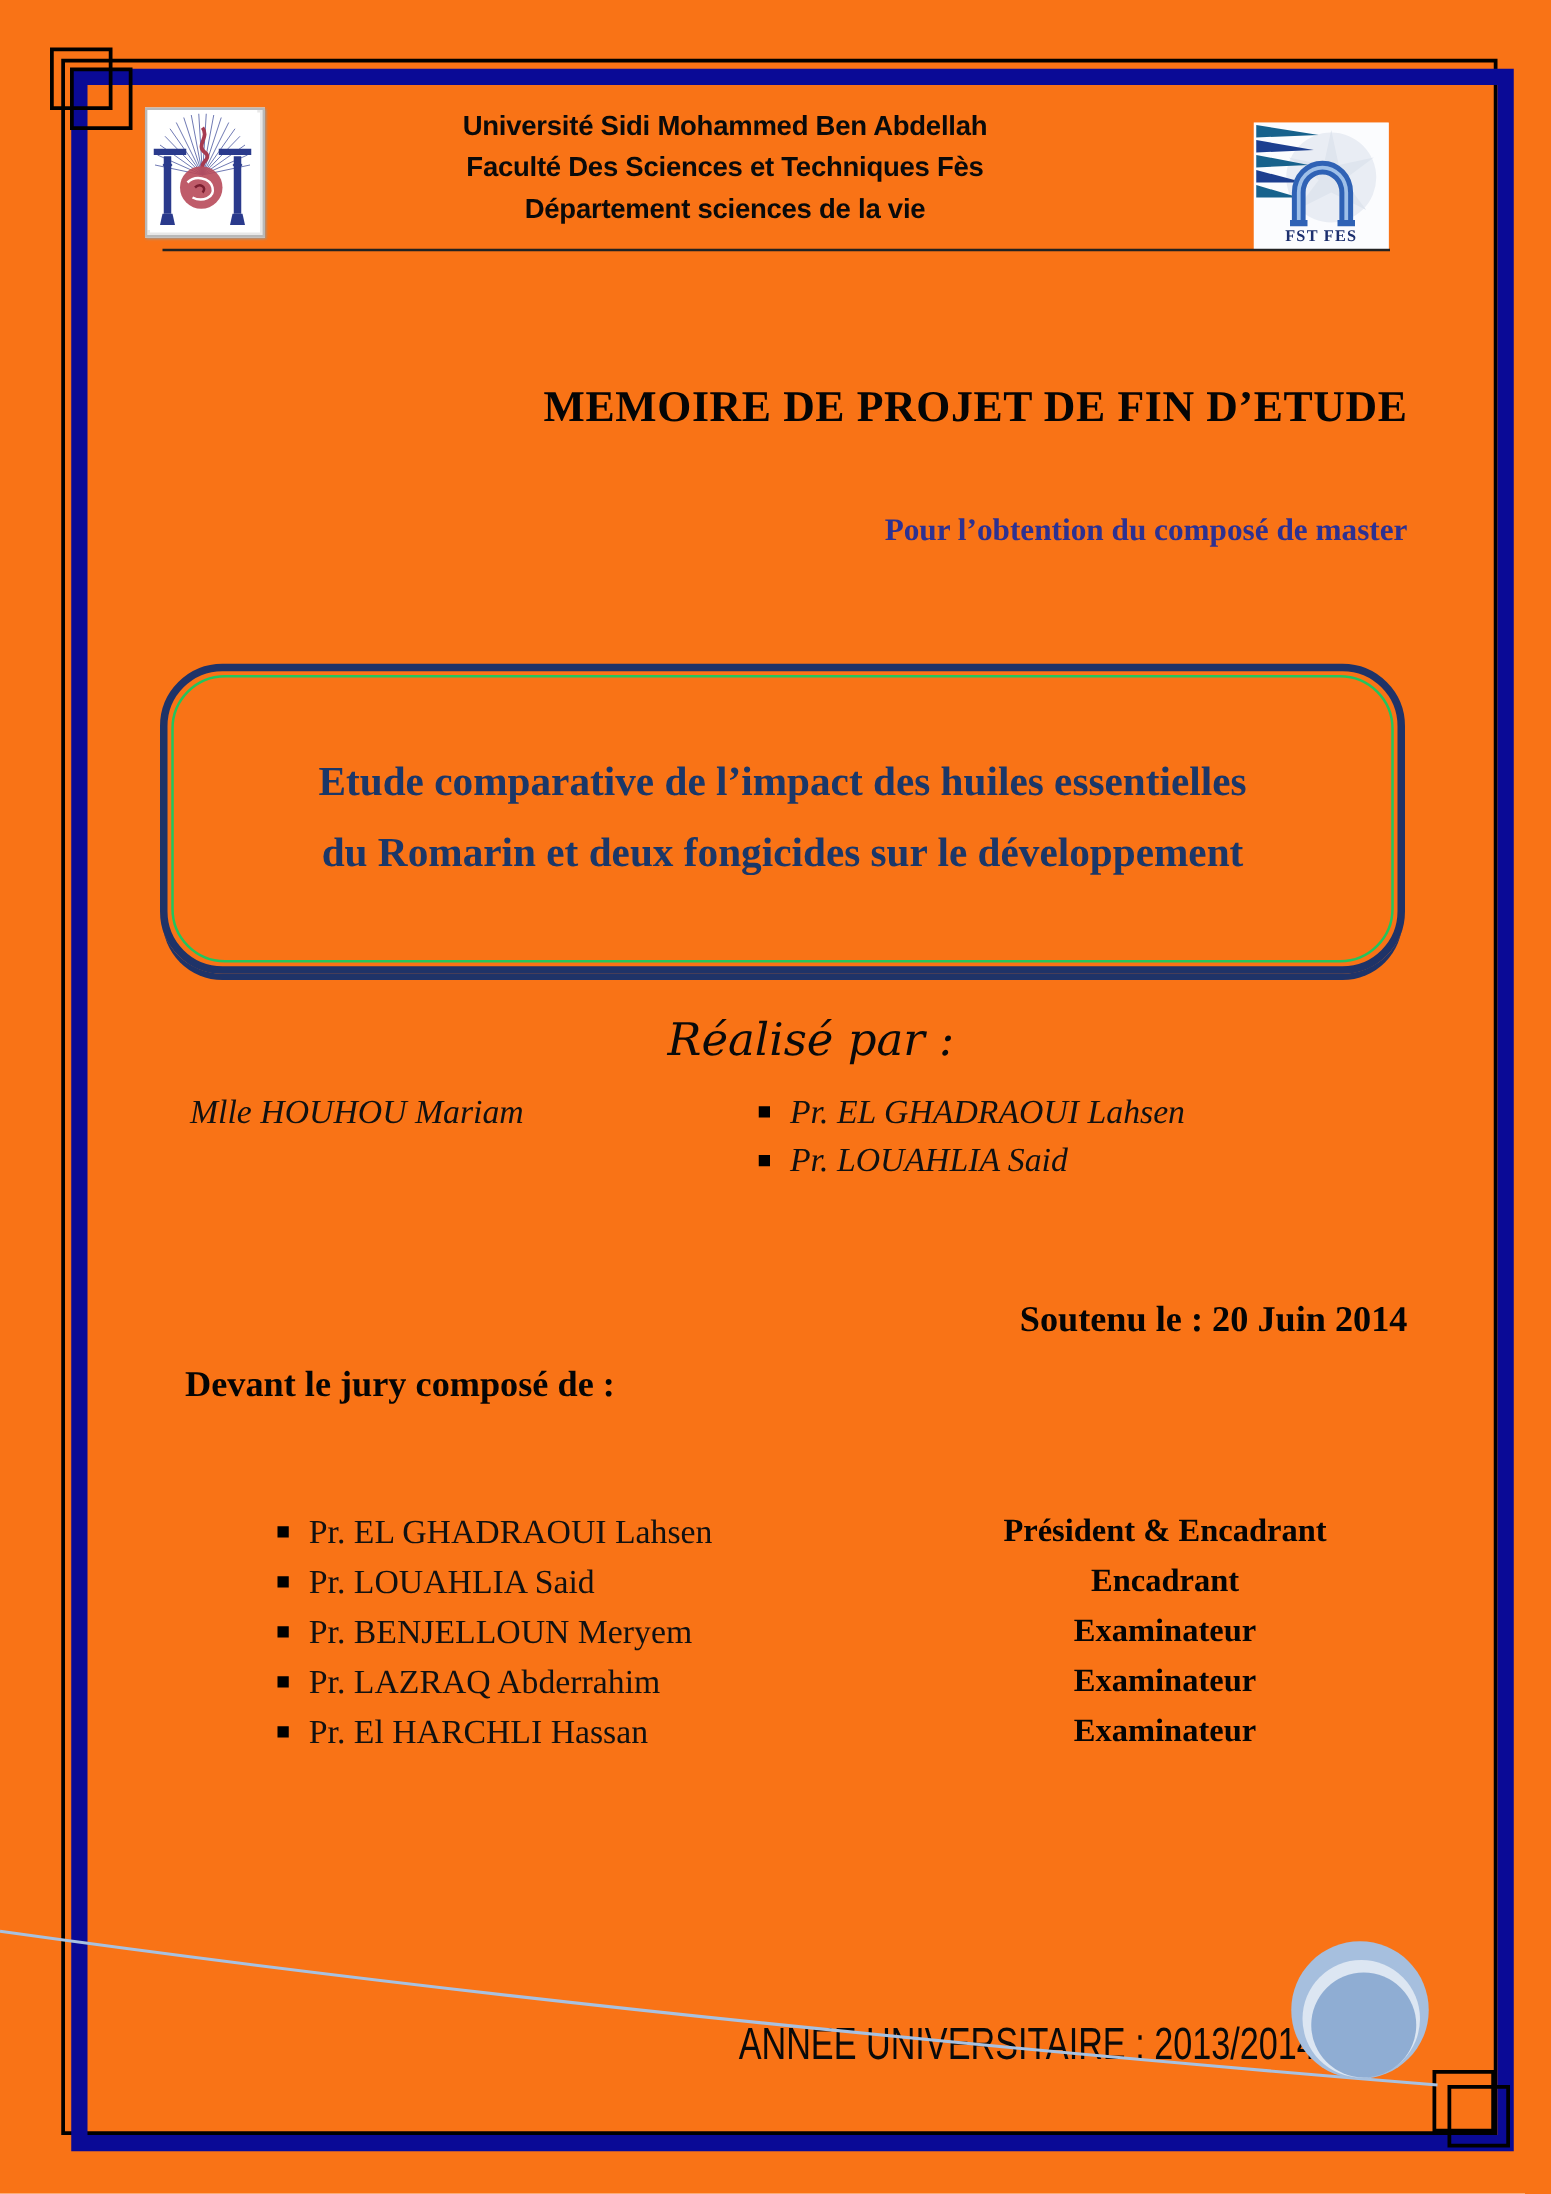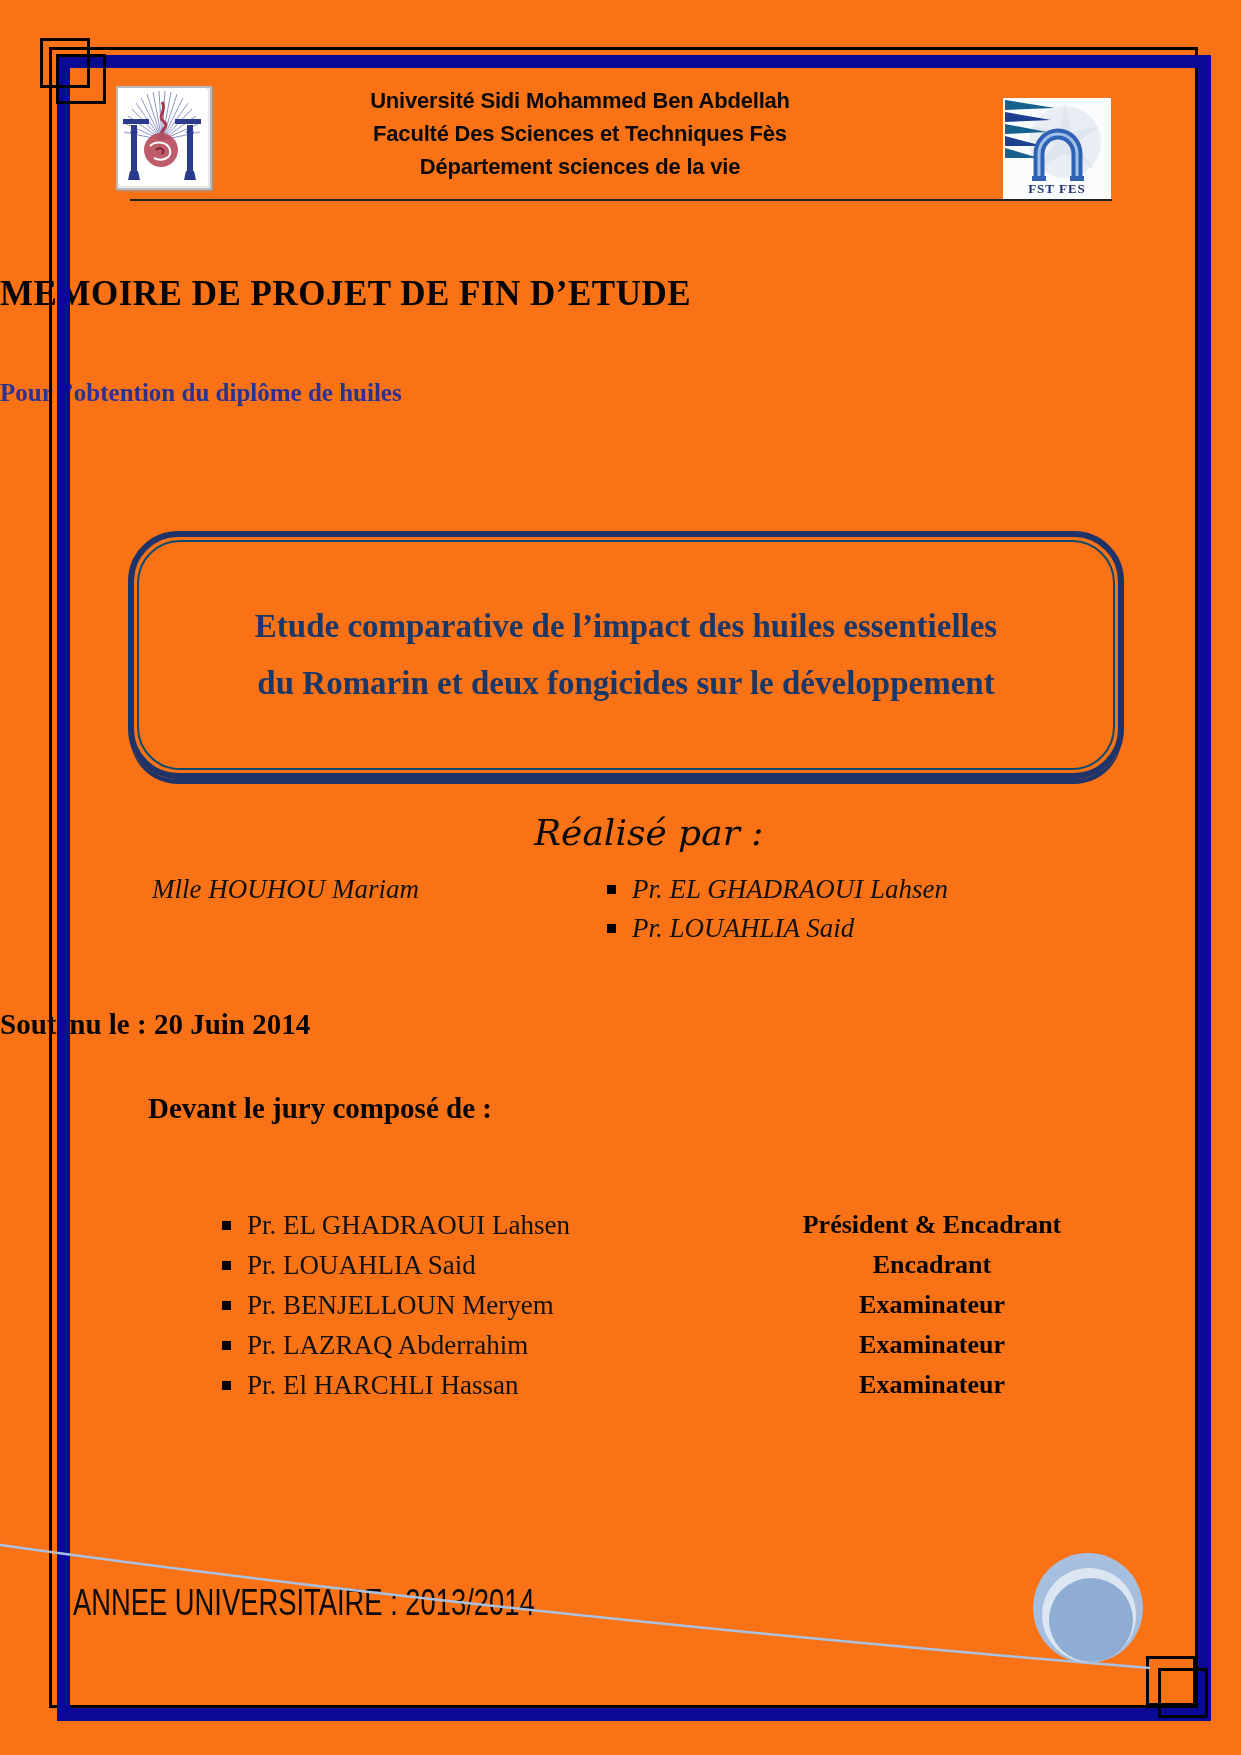--- a/index.html
+++ b/index.html
@@ -25,32 +25,32 @@
   .logo-left{position:absolute;left:116px;top:86px;width:92px;height:100px;
              border:2px solid #b9b9b9;box-shadow:inset 0 0 0 2px #e8e8e8, 1px 1px 2px #999;
              background:#fff;}
   .logo-right{position:absolute;left:1003px;top:98px;width:108px;height:102px;background:#fbfcfe;
               overflow:hidden;}
   .logo-right .fst-caption{position:absolute;left:0;right:0;bottom:3px;text-align:center;
               font-family:"Liberation Serif",serif;font-weight:bold;font-size:13px;
               letter-spacing:1px;color:#1c2f6e;}
 
   
-  .ccol{position:absolute;left:0;width:1126px;text-align:left;}
+  .ccol{position:absolute;left:0;width:1126px;text-align:right;margin-top:32px;}
   .memoire{top:274px;font-size:35px;font-weight:bold;letter-spacing:0.5px;color:#050505;}
   .dip1{top:379px;font-size:25px;font-weight:bold;color:#2d3191;}
   .dip2{top:413px;font-size:25px;font-weight:bold;color:#2d3191;}
   .soutenu{top:1008px;font-size:29px;font-weight:bold;color:#050505;}
 
   
   .tbox{position:absolute;left:128px;top:531px;width:984px;height:236px;
         border:6px solid #1f3368;border-radius:50px;
         box-shadow:0 7px 0 -2px #1f3368;}
   .tbox-inner{position:absolute;left:3px;top:3px;right:3px;bottom:3px;
-        border:2px solid #0c4a6e;border-radius:43px;
+        border:2px solid #22c55e;border-radius:43px;
         display:flex;flex-direction:column;justify-content:center;text-align:center;}
   .tline{font-size:33px;font-weight:bold;color:#1b3768;line-height:57px;
          font-family:"Liberation Serif","DejaVu Serif",serif;}
   .tline .ital{font-style:italic;}
 
   
   .script-label{position:absolute;font-family:"DejaVu Serif","Liberation Serif",serif;
         font-style:italic;font-size:36px;color:#0a0a0a;}
   .realise-label{left:158px;top:812px;}
   .encadre-label{left:534px;top:812px;}
@@ -143,21 +143,21 @@
       <rect x="29" y="78" width="14" height="5" fill="#2f62b5"></rect>
       <rect x="67" y="78" width="14" height="5" fill="#2f62b5"></rect>
     </svg>
     <div class="fst-caption">FST FES</div>
   </div>
 
   <div class="hdr-rule"></div>
 
   <div class="ccol memoire">MEMOIRE DE PROJET DE FIN D’ETUDE</div>
 
-  <div class="ccol dip1">Pour l’obtention du diplôme de huiles</div>
+  <div class="ccol dip1">Pour l’obtention du composé de master</div>
 
   <div class="tbox">
     <div class="tbox-inner">
       <div class="tline">Etude comparative de l’impact des huiles essentielles</div>
       <div class="tline">du Romarin et deux fongicides sur le développement</div>
     </div>
   </div>
 
   <div class="script-label encadre-label">Réalisé par :</div>
   <div class="realise-name">Mlle HOUHOU Mariam</div>

